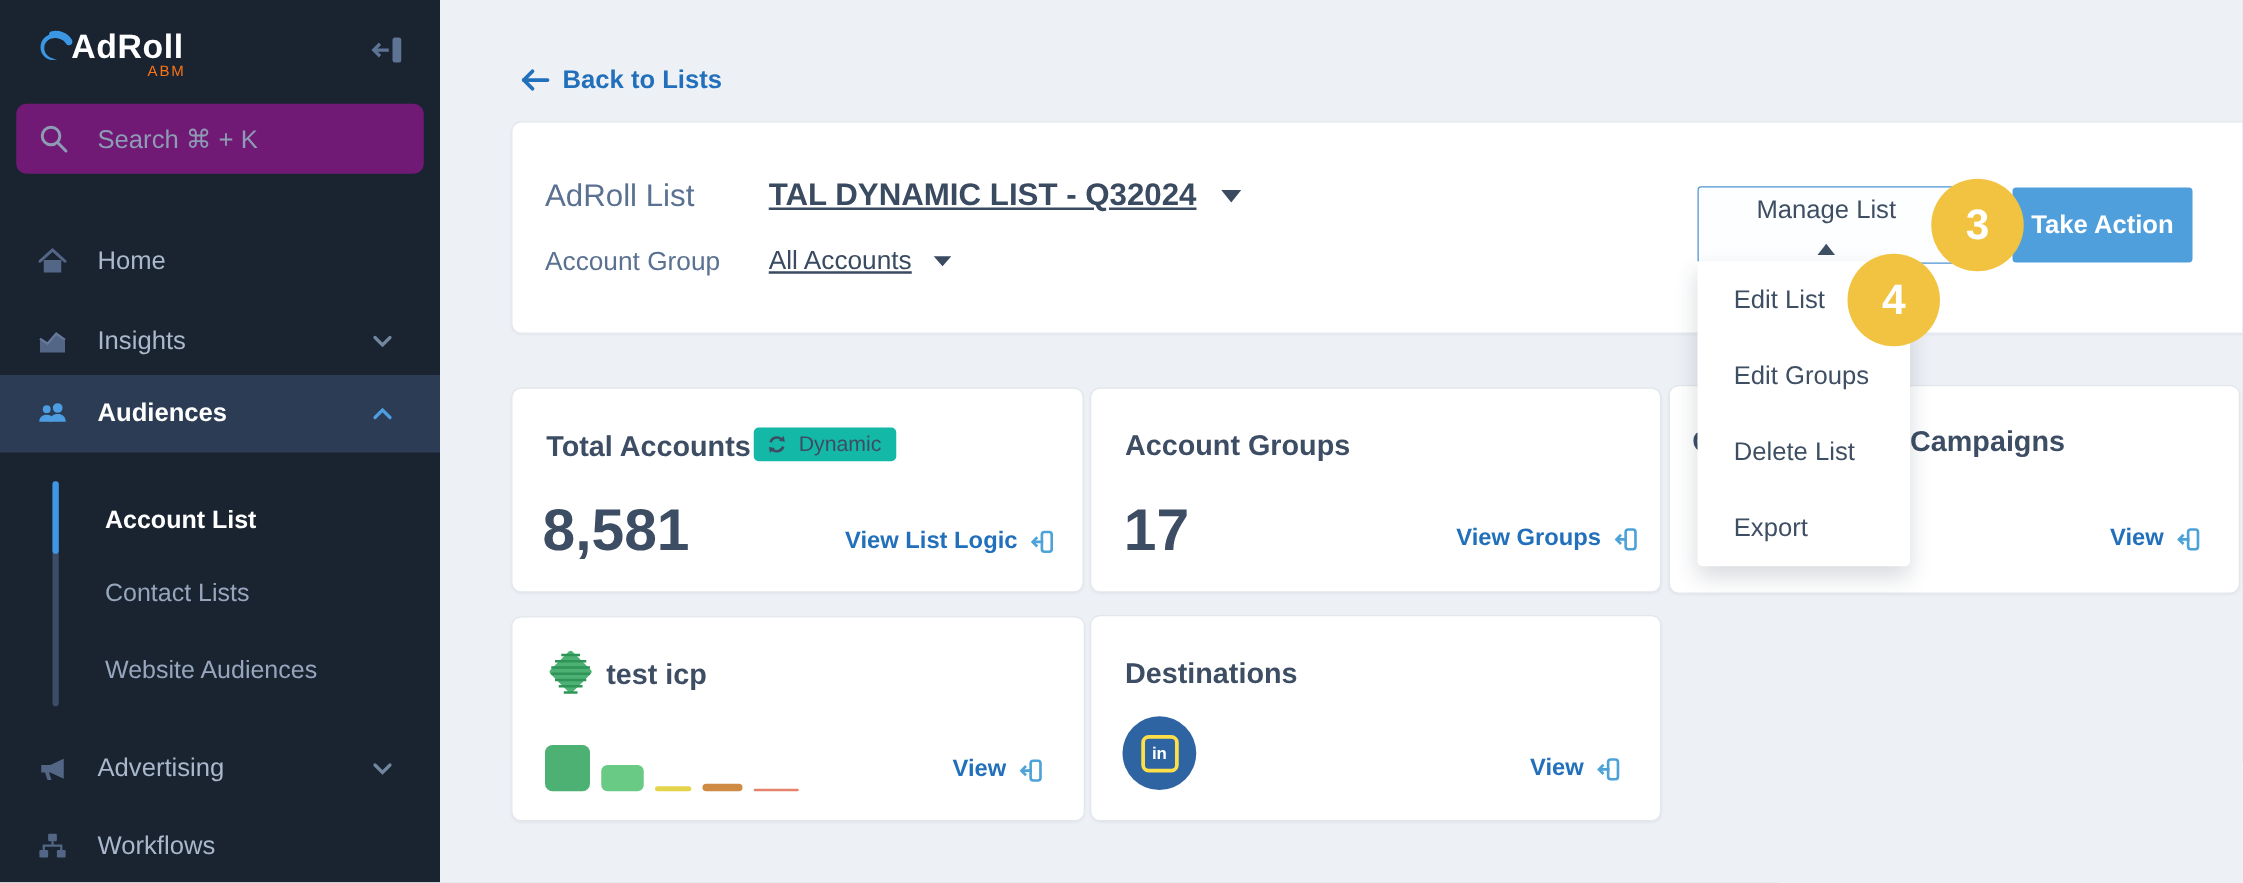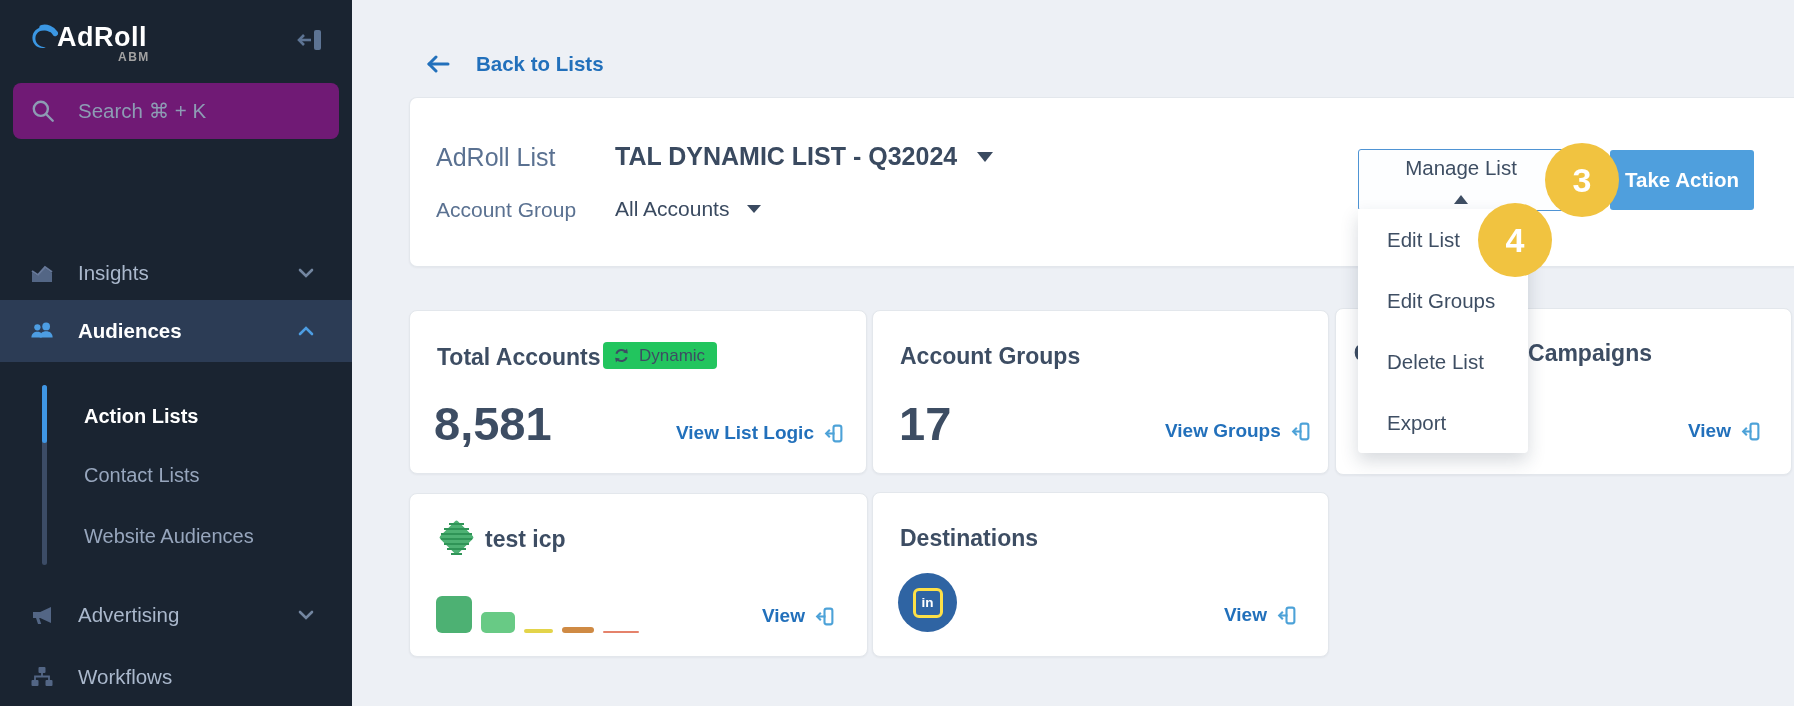--- a/index.html
+++ b/index.html
@@ -2,43 +2,43 @@
 <html><head>
 <meta charset="utf-8">
 <style>
   html,body{margin:0;padding:0;background:#dfe3e9;font-family:"Liberation Sans","DejaVu Sans",sans-serif;}
   #app{position:relative;width:1794px;height:706px;background:#edf0f5;overflow:hidden;}
   .abs{position:absolute;}
 
   
   .sidebar{left:0;top:0;width:352px;height:706px;background:#1a2431;}
   .logo-text{left:57px;top:22px;color:#fff;font-size:27px;font-weight:bold;letter-spacing:.5px;}
-  .logo-abm{left:118px;top:50px;color:#a3a3a3;font-size:12px;font-weight:bold;letter-spacing:1.5px;}
+  .logo-abm{left:118px;top:50px;color:#f97316;font-size:12px;font-weight:normal;letter-spacing:1.5px;}
   .collapse-btn{left:290px;top:26px;width:40px;height:28px;display:flex;align-items:center;justify-content:center;cursor:pointer;}
   .search-box{left:13px;top:83px;width:326px;height:56px;background:#701a75;border-radius:8px;display:flex;align-items:center;cursor:text;}
   .search-box .mag{margin-left:17px;}
   .search-ph{margin-left:22px;color:#8d9cb4;font-size:20.5px;}
   .nav-row{left:0;width:352px;height:56px;display:flex;align-items:center;cursor:pointer;}
   .nav-row .nicon{width:24px;margin-left:30px;display:flex;justify-content:center;}
   .nav-row .nlabel{margin-left:24px;font-size:20.5px;color:#aab8cc;}
   .nav-row .chev{position:absolute;right:38px;}
   .nav-active{background:#2c3c55;}
   .nav-active .nlabel{color:#fff;font-weight:bold;}
   .sub-track{left:42px;top:385px;width:5px;height:180px;background:#3c4c66;border-radius:3px;}
   .sub-track-active{left:42px;top:385px;width:5px;height:58px;background:#3f96e4;border-radius:3px;}
   .sub-item{left:84px;height:30px;display:flex;align-items:center;font-size:20px;color:#97a6bd;cursor:pointer;}
   .sub-item.active{color:#fff;font-weight:bold;}
 
   
-  .back-link{left:426px;top:50px;height:28px;display:flex;align-items:center;gap:26px;cursor:pointer;}
+  .back-link{left:416px;top:50px;height:28px;display:flex;align-items:center;gap:10px;cursor:pointer;}
   .back-link span{color:#2270bb;font-size:20.5px;font-weight:bold;}
   .card{background:#fff;border:1px solid #e3e7ec;border-radius:8px;box-shadow:0 1px 2px rgba(30,45,65,.05);}
   .header-card{left:409px;top:97px;width:1390px;height:168px;border-radius:8px 0 0 8px;border-right:none;}
   .lbl{color:#5a7191;}
-  .dark{color:#3a4a60;}
+  .dark{color:#3a4a60;text-decoration:underline;}
   .hrow1-lbl{left:436px;top:143px;font-size:25px;}
   .hrow1-title{left:615px;top:142px;font-size:25px;font-weight:bold;display:flex;align-items:center;cursor:pointer;}
   .caret-down{width:0;height:0;border-left:8px solid transparent;border-right:8px solid transparent;border-top:10px solid #3a4a60;display:inline-block;}
   .caret-down.sm{border-left-width:7px;border-right-width:7px;border-top-width:8px;}
   .caret-up{width:0;height:0;border-left:7px solid transparent;border-right:7px solid transparent;border-bottom:9px solid #3e4e63;display:inline-block;}
   .hrow2-lbl{left:436px;top:198px;font-size:21px;}
   .hrow2-val{left:615px;top:197px;font-size:21px;display:flex;align-items:center;cursor:pointer;}
 
   .manage-btn{left:1358px;top:149px;width:204px;height:60px;background:#fdfeff;border:1px solid #4f94d4;border-radius:3px;display:flex;align-items:center;justify-content:center;gap:15px;cursor:pointer;z-index:5;flex-direction:column;}
   .manage-btn span{font-size:20.5px;color:#3e4e63;}
@@ -48,21 +48,21 @@
   .menu-item{height:61px;display:flex;align-items:center;padding-left:29px;font-size:20.5px;color:#3e4e63;cursor:pointer;}
   .badge{width:74px;height:74px;border-radius:50%;background:#f1c340;display:flex;align-items:center;justify-content:center;color:#fff;font-size:34px;font-weight:bold;z-index:6;}
   .badge-3{left:1545px;top:143px;}
   .badge-4{left:1478px;top:203px;}
 
   
   .card-title{font-size:23px;font-weight:bold;color:#3d4d63;}
   .big-val{font-size:47px;font-weight:bold;color:#3d4d63;}
   .view-link{display:flex;align-items:center;gap:9px;cursor:pointer;}
   .view-link span{color:#2270bb;font-size:19px;font-weight:bold;}
-  .dyn-badge{left:603px;top:342px;height:27px;padding:0 12px 0 10px;background:#22c55e;border-radius:4px;display:flex;align-items:center;gap:9px;}
+  .dyn-badge{left:603px;top:342px;height:27px;padding:0 12px 0 10px;background:#14b8a6;border-radius:4px;display:flex;align-items:center;gap:9px;}
   .dyn-badge span{font-size:17px;color:#3d4d63;}
   .li-circle{left:898px;top:573px;width:59px;height:59px;border-radius:50%;background:#2f64a3;display:flex;align-items:center;justify-content:center;}
   .li-inner{width:24px;height:24px;border:3px solid #fde047;border-radius:6px;display:flex;align-items:center;justify-content:center;color:#fff;font-size:13.5px;font-weight:bold;font-family:"Liberation Sans",sans-serif;}
   #icp-bars{left:436px;top:596px;width:220px;height:37px;display:flex;align-items:flex-end;gap:9px;}
   .c3-title-clip{right:142px;top:340px;font-size:23px;font-weight:bold;color:#3d4d63;white-space:nowrap;z-index:1;}
 </style>
 </head>
 <body>
 
 <div id="app">
@@ -85,20 +85,29 @@
     </div>
 
     <div class="abs search-box">
       <svg class="mag" width="26" height="26" viewBox="0 0 24 24">
         <circle cx="10" cy="10" r="6.5" fill="none" stroke="#8d9cb4" stroke-width="2.2"></circle>
         <line x1="15" y1="15" x2="21" y2="21" stroke="#8d9cb4" stroke-width="2.2" stroke-linecap="round"></line>
       </svg>
       <div class="search-ph">Search ⌘ + K</div>
     </div>
 
+    <div class="abs nav-row" style="top:181px">
+      <div class="nicon">
+        <svg width="24" height="22" viewBox="0 0 24 22">
+          <path d="M2 11 L12 2 L22 11" fill="none" stroke="#536685" stroke-width="2.4" stroke-linecap="round"></path>
+          <path d="M5 10 V20 H19 V10 Z" fill="#536685"></path>
+        </svg>
+      </div>
+      <div class="nlabel">Home</div>
+    </div>
 
     <div class="abs nav-row" style="top:245px">
       <div class="nicon">
         <svg width="24" height="22" viewBox="0 0 24 22">
           <path d="M2 20 V10 l6 4 7-8 7 5 V20 Z" fill="#536685"></path>
           <path d="M2 9 l6 4 7-8 7 5" fill="none" stroke="#67799a" stroke-width="2"></path>
         </svg>
       </div>
       <div class="nlabel">Insights</div>
       <svg class="chev" width="16" height="10" viewBox="0 0 16 10">
@@ -117,21 +126,21 @@
       </div>
       <div class="nlabel">Audiences</div>
       <svg class="chev" width="16" height="10" viewBox="0 0 16 10">
         <polyline points="2,8 8,2 14,8" fill="none" stroke="#4d9de2" stroke-width="2.6" stroke-linecap="round"></polyline>
       </svg>
     </div>
 
     <div class="abs sub-track"></div>
     <div class="abs sub-track-active"></div>
     <div class="abs sub-item active" style="top:401px">
-      <span>Action Lists</span>
+      <span>Account List</span>
     </div>
     <div class="abs sub-item" style="top:460px">
       <span>Contact Lists</span>
     </div>
     <div class="abs sub-item" style="top:521px">
       <span>Website Audiences</span>
     </div>
 
     <div class="abs nav-row" style="top:587px">
       <div class="nicon">

